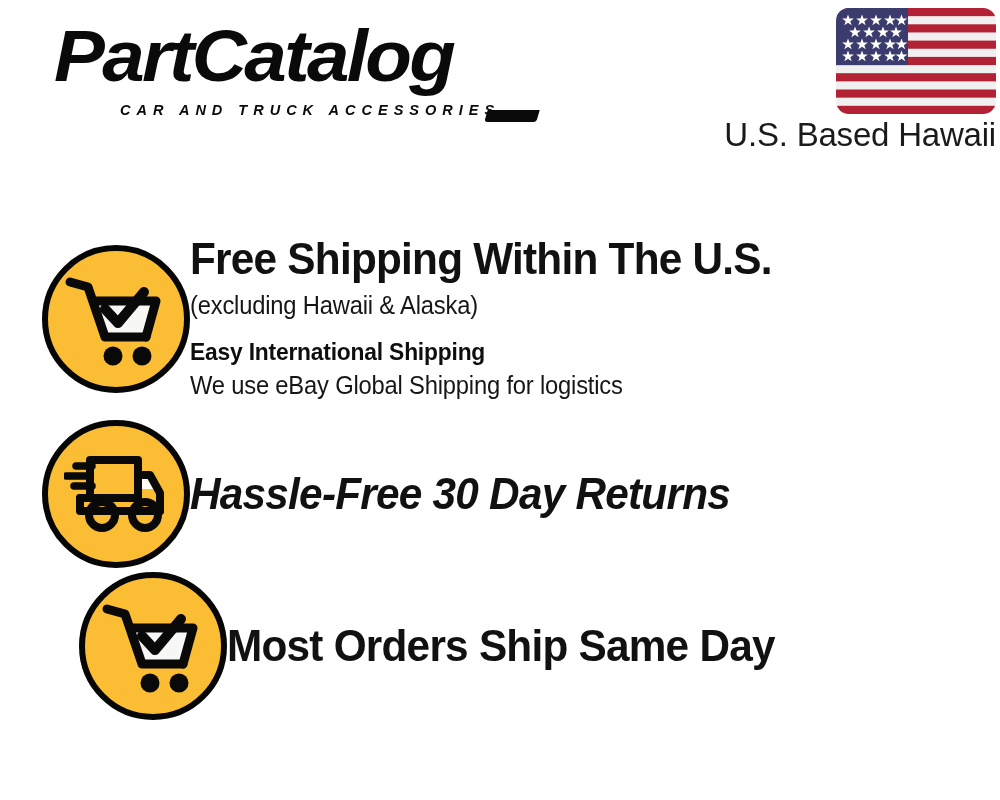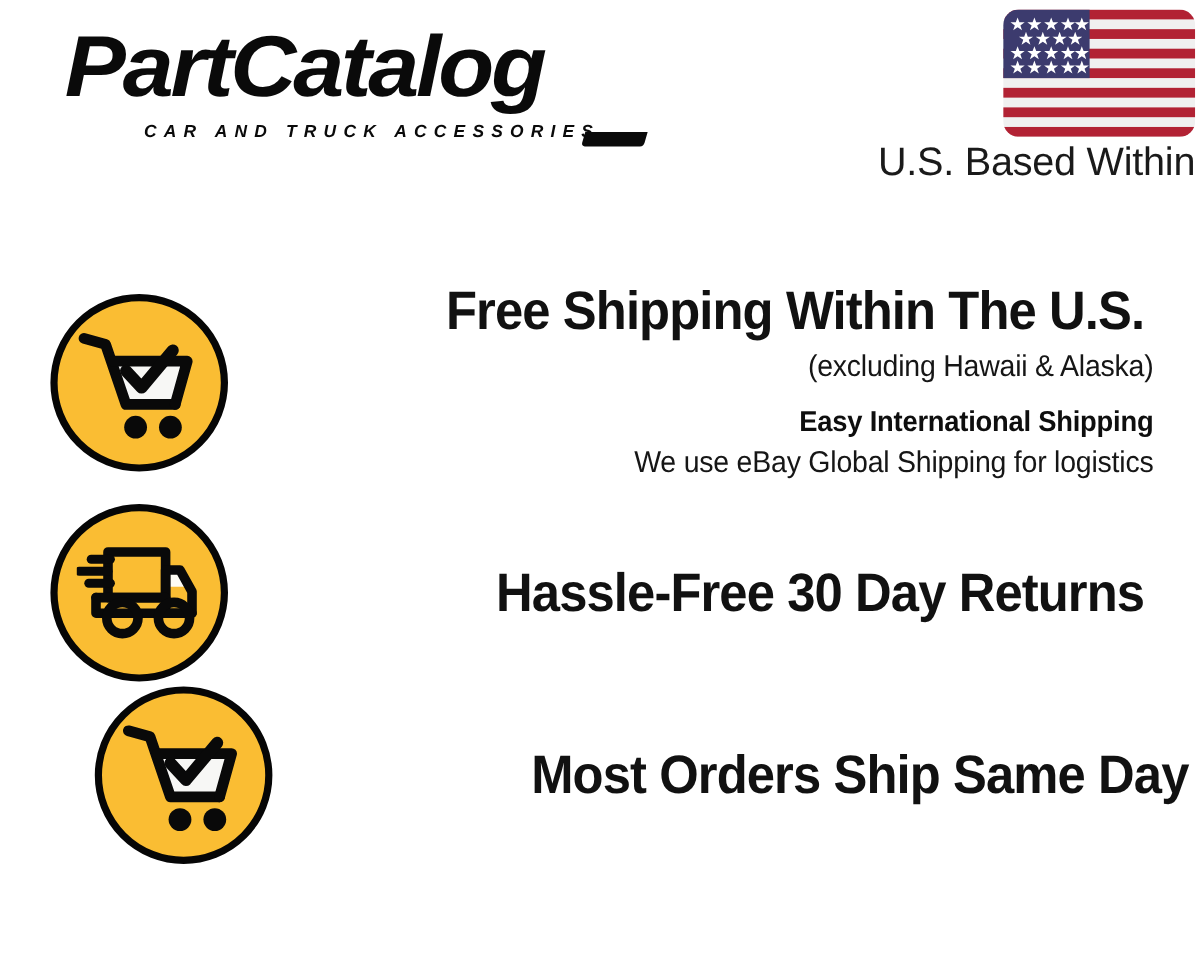--- a/index.html
+++ b/index.html
@@ -105,21 +105,21 @@
     width: 1000px;
   }
   .feature-row {
     position: absolute;
     left: 0;
     width: 1000px;
     display: flex;
     align-items: center;
   }
   .feature-row.row-0 { top: 0px;   height: 182px; align-items: flex-start; }
-  .feature-row.row-1 { top: 186px; height: 152px; }
+  .feature-row.row-1 { top: 186px; height: 152px; font-style: italic; }
   .feature-row.row-2 { top: 338px; height: 152px; padding-left: 37px; }
 
   .icon-badge {
     position: relative;
     flex: 0 0 auto;
     width: 148px;
     height: 148px;
     margin-left: 42px;
     border-radius: 50%;
     background: #FABD33;
@@ -129,23 +129,21 @@
   .row-0 .icon-badge { margin-top: 13px; }
   .icon-badge svg {
     position: absolute;
     left: 50%;
     top: 50%;
     transform: translate(-50%, -50%);
   }
 
   .feature-text {
     flex: 1 1 auto;
-    margin-left: 34px;
     padding-top: 0;
-    text-align: right;
   }
 
   .feat-title {
     font-family: "Liberation Sans", sans-serif;
     font-weight: 700;
     font-size: 45px;
     line-height: 54px;
     letter-spacing: -0.8px;
     color: #111111;
     transform: scaleX(0.94);
@@ -239,21 +237,21 @@
           <polygon points="12,42.5 13.5,46.6 17.9,46.6 14.3,49.2 15.7,53.3 12,50.8 8.3,53.3 9.7,49.2 6.1,46.6 10.5,46.6"></polygon>
           <polygon points="26,42.5 27.5,46.6 31.9,46.6 28.3,49.2 29.7,53.3 26,50.8 22.3,53.3 23.7,49.2 20.1,46.6 24.5,46.6"></polygon>
           <polygon points="40,42.5 41.5,46.6 45.9,46.6 42.3,49.2 43.7,53.3 40,50.8 36.3,53.3 37.7,49.2 34.1,46.6 38.5,46.6"></polygon>
           <polygon points="54,42.5 55.5,46.6 59.9,46.6 56.3,49.2 57.7,53.3 54,50.8 50.3,53.3 51.7,49.2 48.1,46.6 52.5,46.6"></polygon>
           <polygon points="65.5,42.5 67,46.6 71.4,46.6 67.8,49.2 69.2,53.3 65.5,50.8 61.8,53.3 63.2,49.2 59.6,46.6 64,46.6"></polygon>
         </g>
       </g>
     </svg>
   </div>
 
-  <div class="seller-label">U.S. Based Within</div>
+  <div class="seller-label">U.S. Based Hawaii</div>
 </div>
 
 <div class="features">
 
   <div class="feature-row row-0">
     <div class="icon-badge">
       <svg width="104" height="96" viewBox="0 0 104 96" xmlns="http://www.w3.org/2000/svg" aria-hidden="true">
 
         <path d="M33 33 H88 L80 65 H41 Z" fill="#F7F7F5"></path>
 

